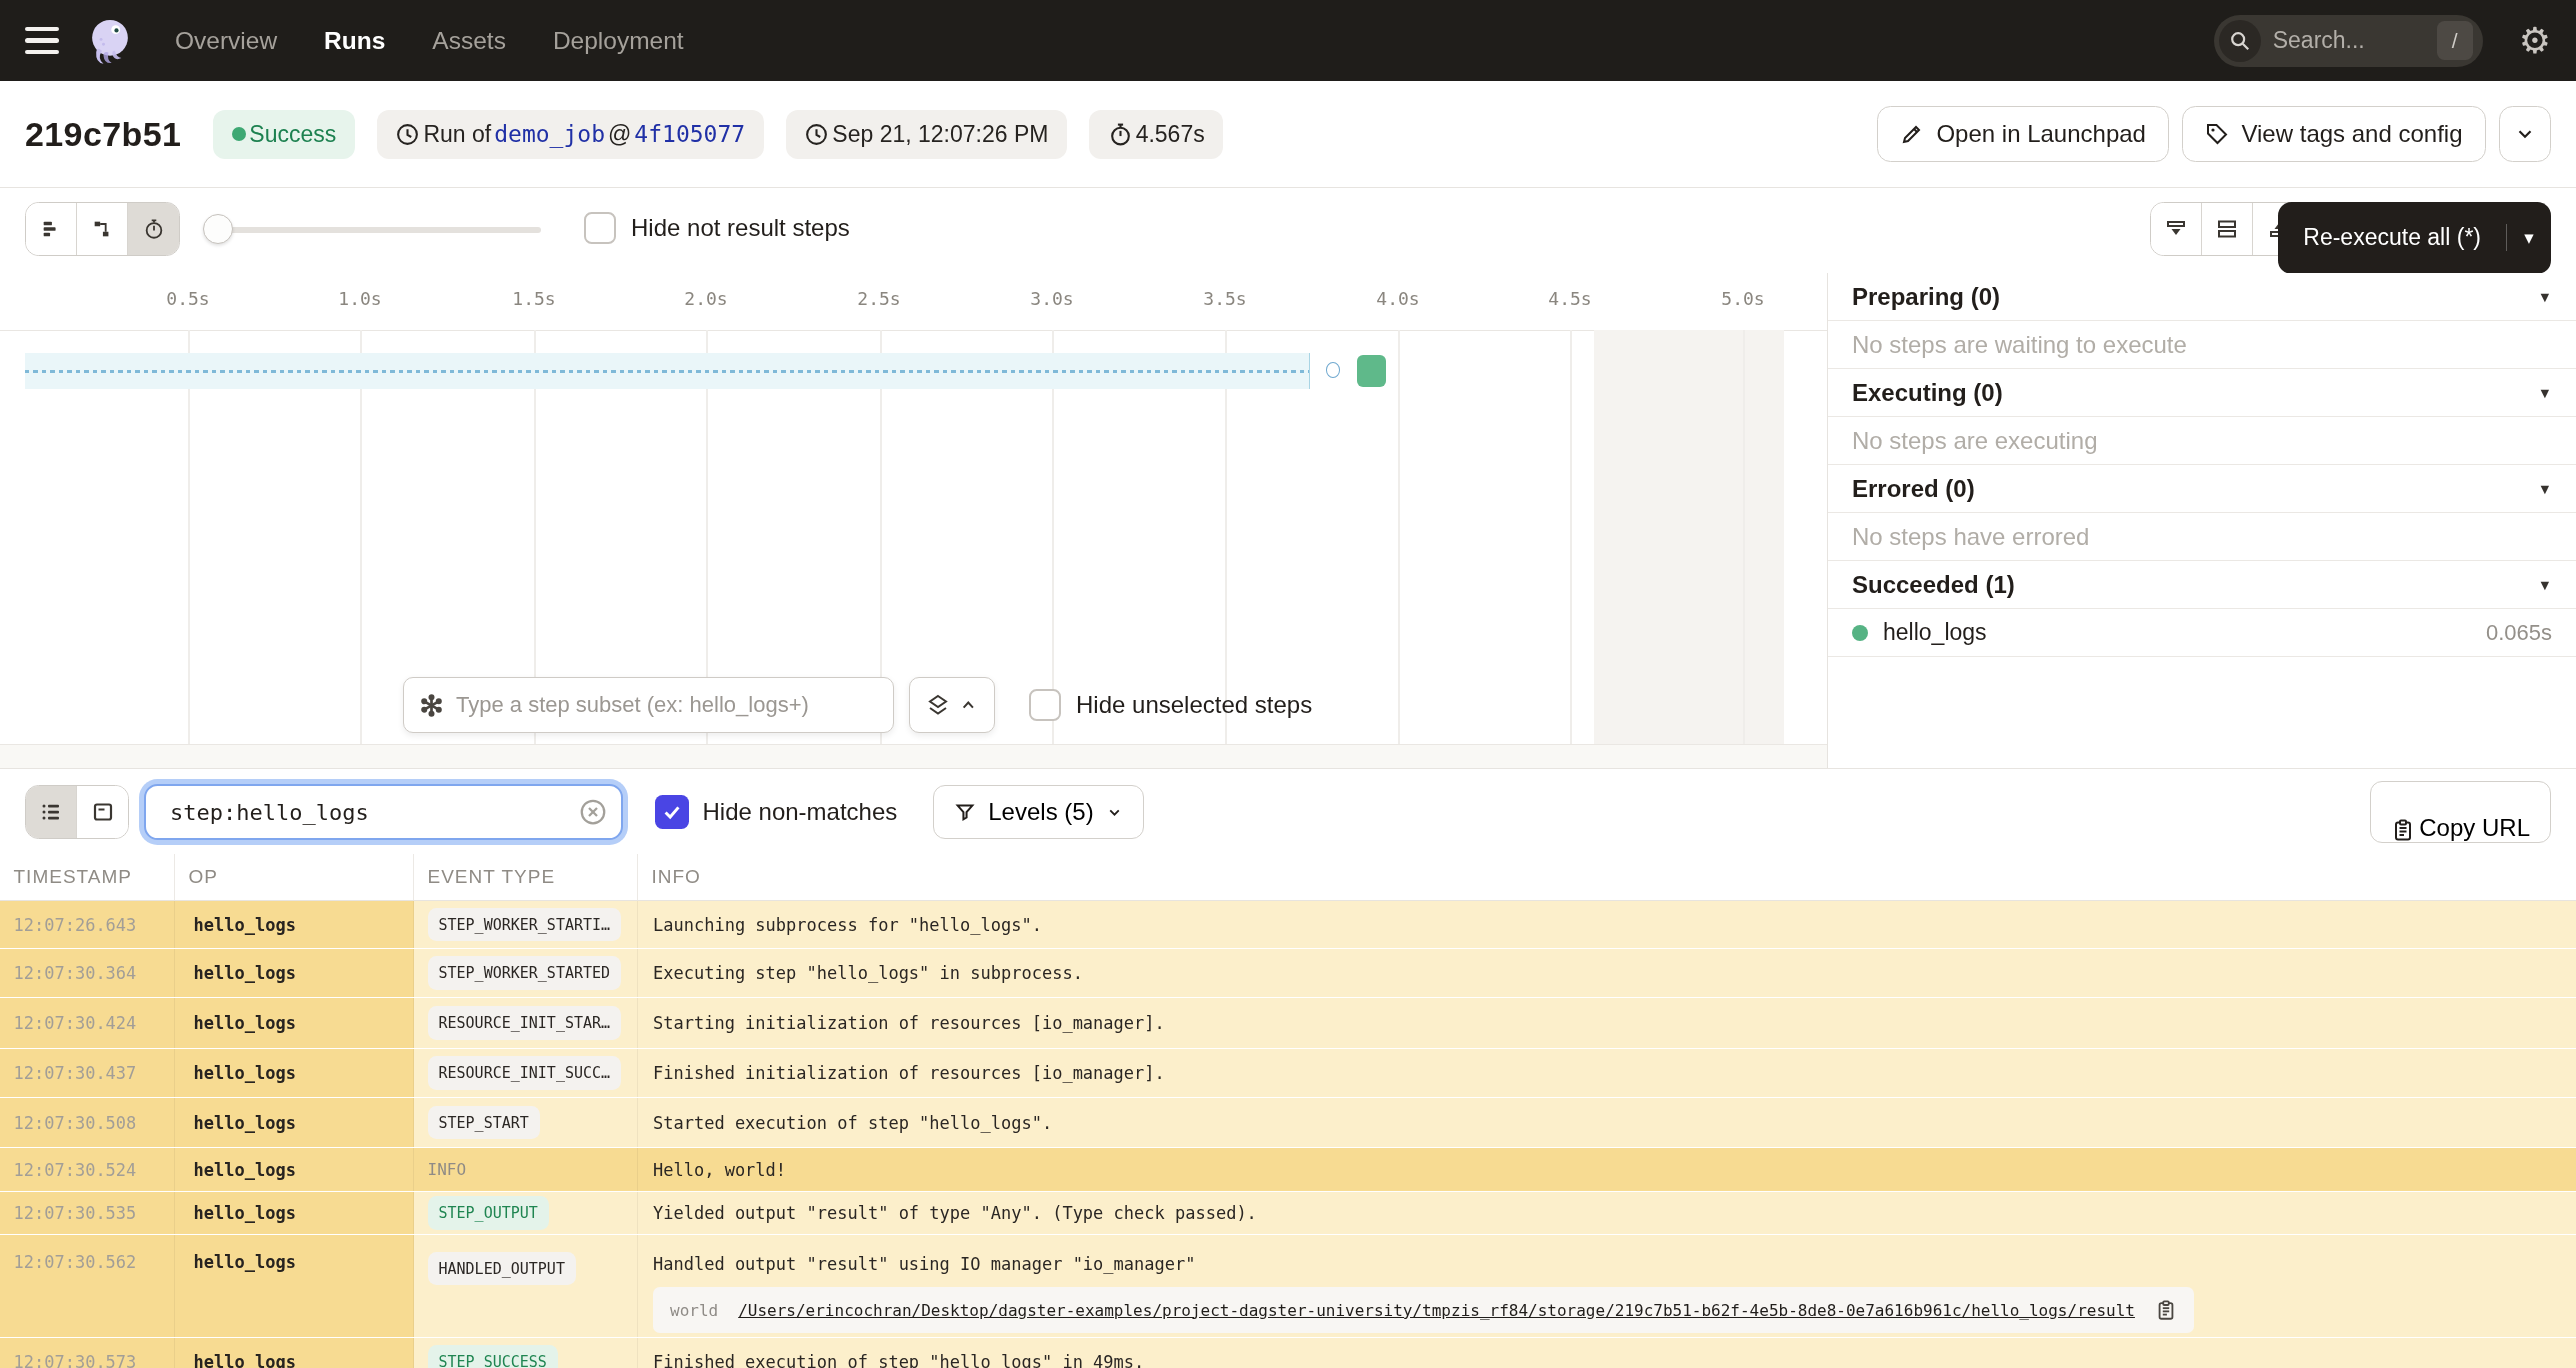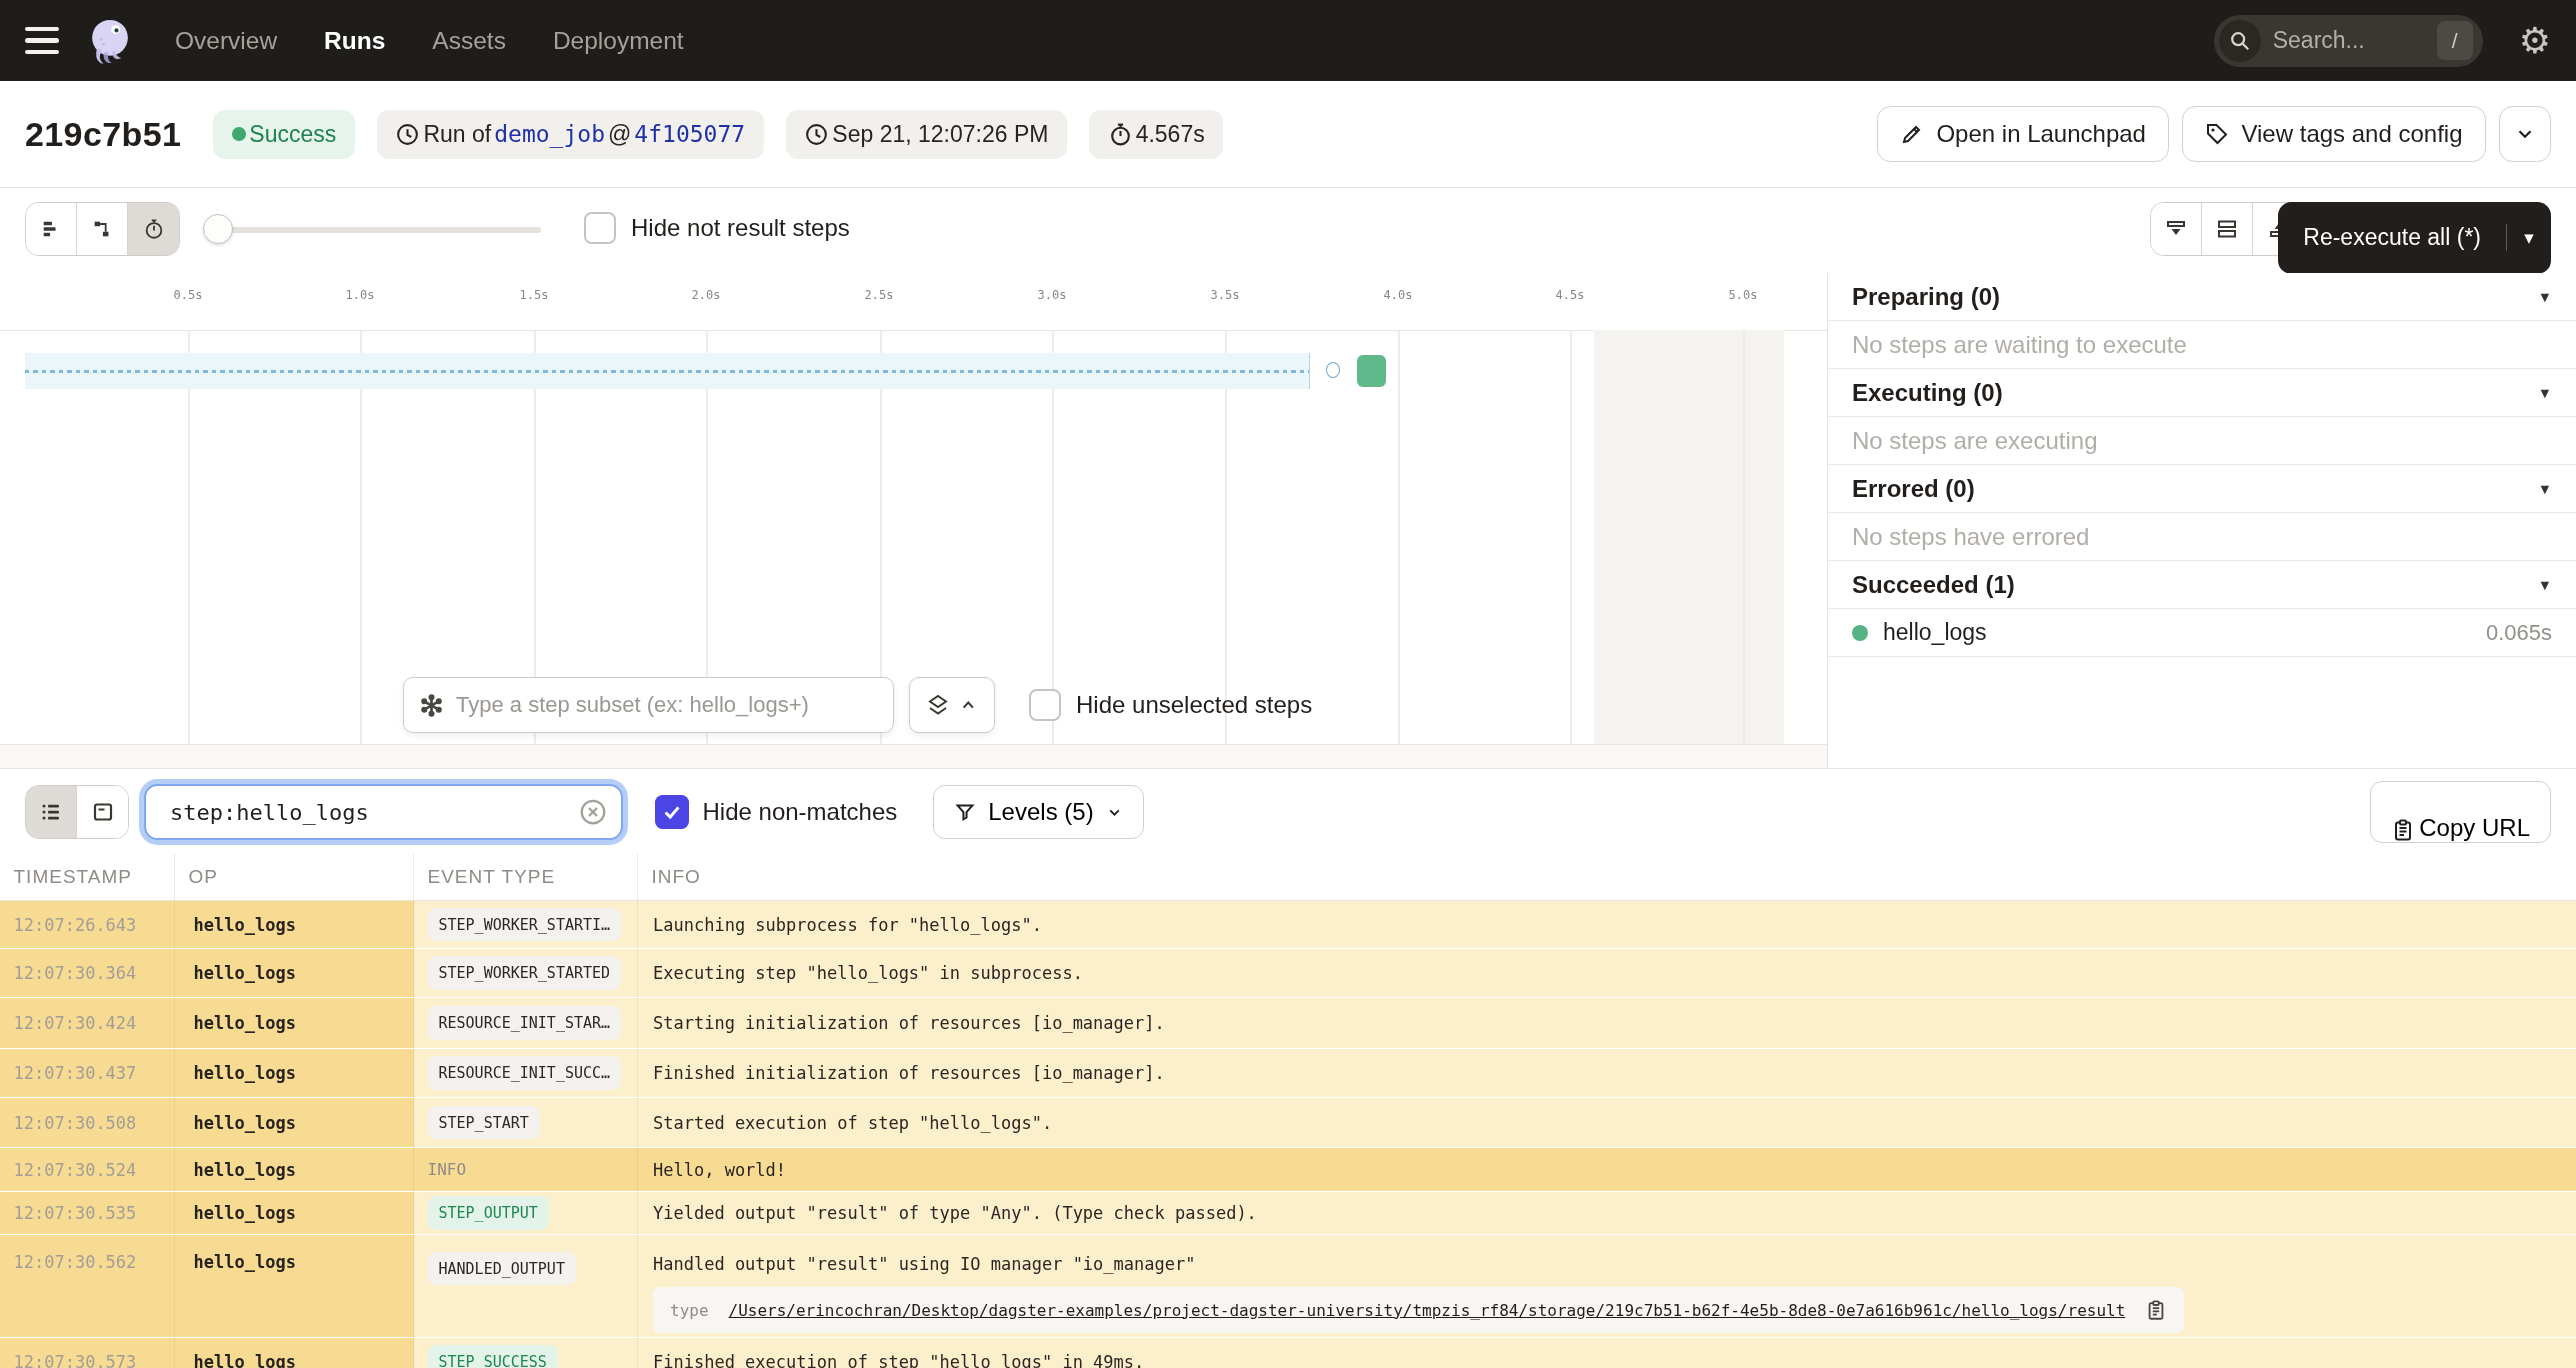--- a/index.html
+++ b/index.html
@@ -50,21 +50,21 @@
   .slider-handle { position:absolute; left:203px; top:26px; width:30px; height:30px; border-radius:50%; background:#fdfdfc; border:1.7px solid #c6c2bd; box-shadow:0 1.7px 3.4px rgba(0,0,0,.12); cursor:pointer; }
   .chk { width:32px; height:32px; border:2.5px solid #c7c3be; border-radius:7.6px; background:#fff; flex:0 0 auto; cursor:pointer; }
   .chk-row { position:absolute; display:flex; align-items:center; gap:15px; font-size:24px; color:#221e1b; }
   .hide-not-started { left:584px; top:24px; }
   .panel-toggles { right:271px; top:13.5px; }
   .reexec { position:absolute; right:25px; top:13.5px; height:72px; background:#221e1b; border-radius:13.5px; display:flex; align-items:center; color:#fff; cursor:pointer; }
   .reexec-main { display:flex; align-items:center; padding:0 25px; font-size:23px; border-right:1.7px solid rgba(255,255,255,.28); }
   .reexec-caret { width:44px; display:flex; align-items:center; justify-content:center; font-size:18.6px; }
 
   .axis { position:absolute; left:0; top:85px; width:1827px; height:58px; border-bottom:1.7px solid #e9e6e2; }
-  .tick-label { position:absolute; top:15px; width:76px; text-align:center; font-size:12px; color:#8a867f; font-family:"DejaVu Sans Mono",monospace; }
+  .tick-label { position:absolute; top:15px; width:76px; text-align:center; font-size:18px; color:#8a867f; font-family:"DejaVu Sans Mono",monospace; }
   .chartarea { position:absolute; left:0; top:142px; width:1827px; height:414px; overflow:hidden; }
   .after-run-shade { position:absolute; left:1594px; top:0; width:190px; height:414px; background:#f5f3f0; }
   .gridline { position:absolute; top:0; width:1.7px; height:414px; background:#efedea; }
   .wait-band { position:absolute; left:25px; top:23px; width:1285px; height:36px; background:#eaf6f9; border-right:1.7px solid #a8d4e4; }
   .wait-dots { position:absolute; left:0; top:17px; width:100%; height:2.5px;
     background:repeating-linear-gradient(90deg,#7fb9d8 0 4.2px, transparent 4.2px 8.5px); }
   .step-marker { position:absolute; left:1326px; top:32px; width:14.4px; height:16px; border:1.7px solid #6fa8cf; border-radius:50%; background:#fff; }
   .step-bar { position:absolute; left:1357px; top:24.5px; width:29px; height:32px; border-radius:6px; background:#5fb98a; cursor:pointer; }
   .gantt-footer { position:absolute; left:0; top:556px; width:1827px; height:24px; background:#f9f8f5; border-top:1.7px solid #eae7e3; }
 
@@ -497,21 +497,21 @@
     </div>
     <div class="lrow row-tall" style="height:103px">
       <span class="cell c-ts hd ts">12:07:30.562</span>
       <span class="cell c-op hd op">hello_logs</span>
       <span class="cell c-et hl">
           <span class="chip">HANDLED_OUTPUT</span>
         </span>
       <span class="cell c-info hl" style="display:block">
         <div class="info-txt" style="padding-top:1.7px">Handled output "result" using IO manager "io_manager"</div>
         <div class="pathbox">
-          <span class="plabel">type</span>
+          <span class="plabel">world</span>
           <span class="plink">/Users/erincochran/Desktop/dagster-examples/project-dagster-university/tmpzis_rf84/storage/219c7b51-b62f-4e5b-8de8-0e7a616b961c/hello_logs/result</span>
           <svg width="22" height="22" viewBox="0 0 24 24" fill="none" stroke="#4a4641" stroke-width="2">
             <rect x="5" y="4.5" width="14" height="17" rx="2"></rect>
               <rect x="9" y="2.5" width="6" height="4" rx="1" fill="#f8f6f3"></rect>
             <line x1="8.5" y1="10" x2="15.5" y2="10"></line>
               <line x1="8.5" y1="13.5" x2="15.5" y2="13.5"></line>
               <line x1="8.5" y1="17" x2="13" y2="17"></line>
           </svg>
         </div>
       </span>

